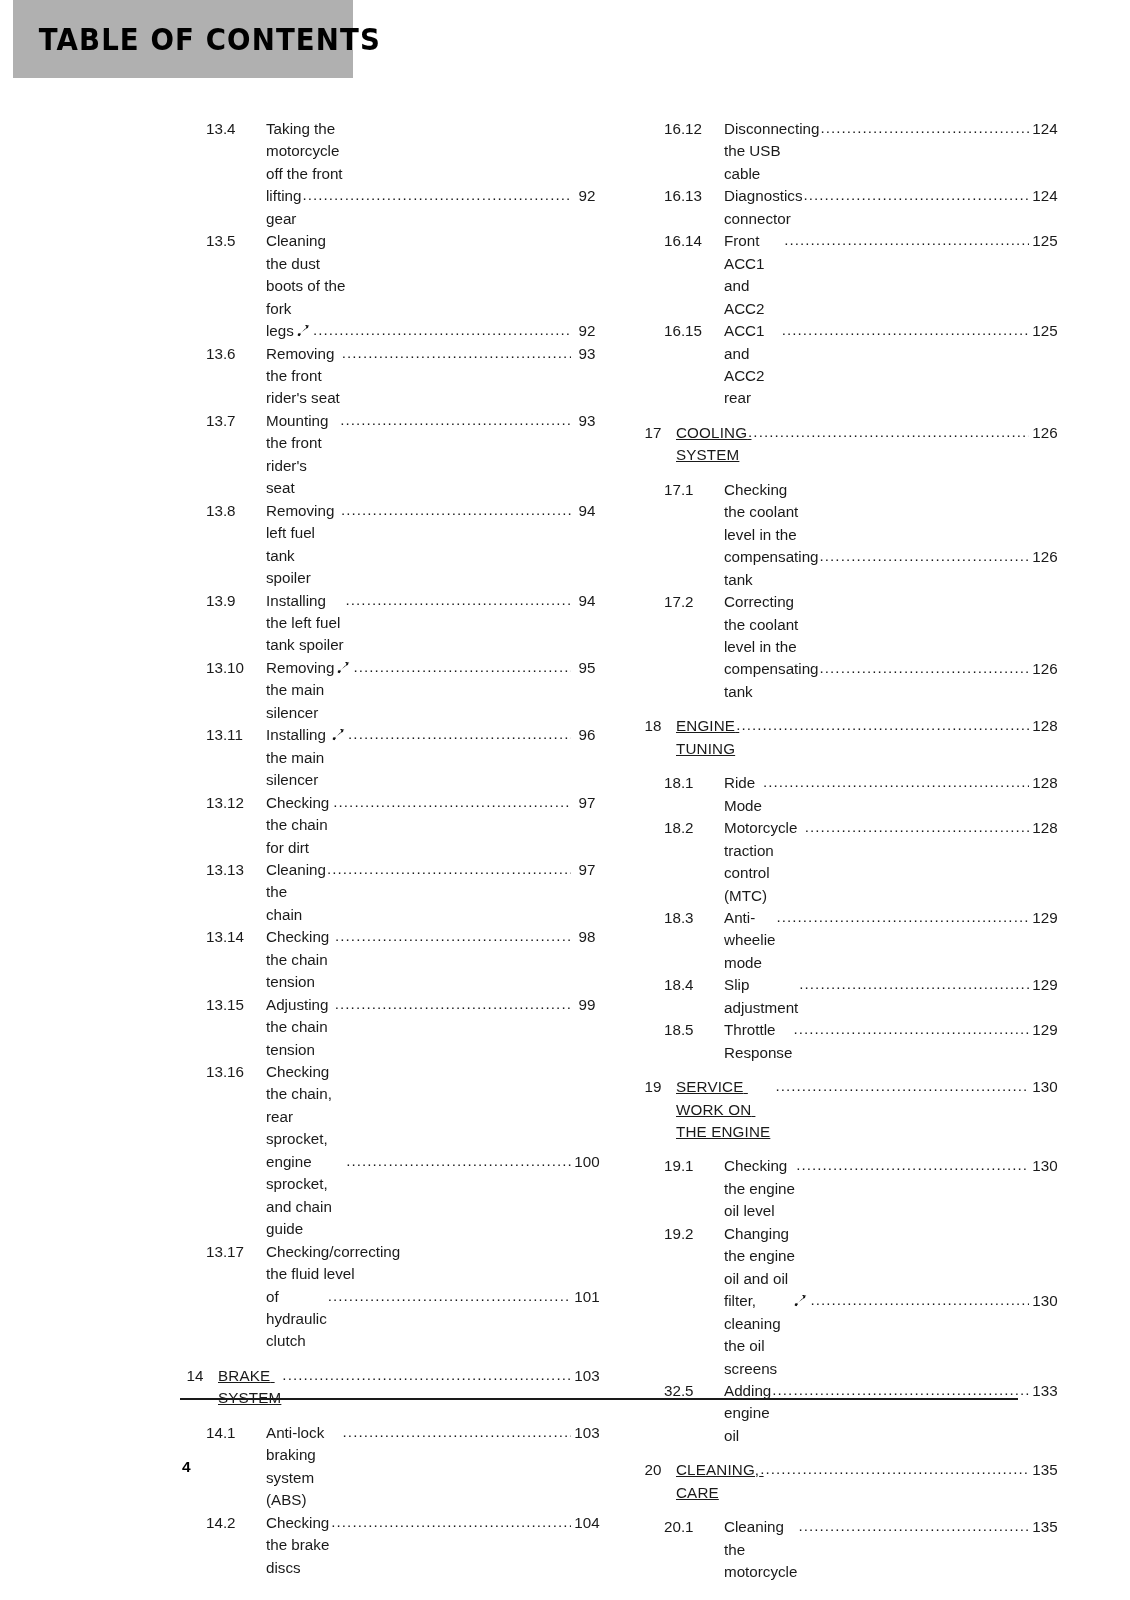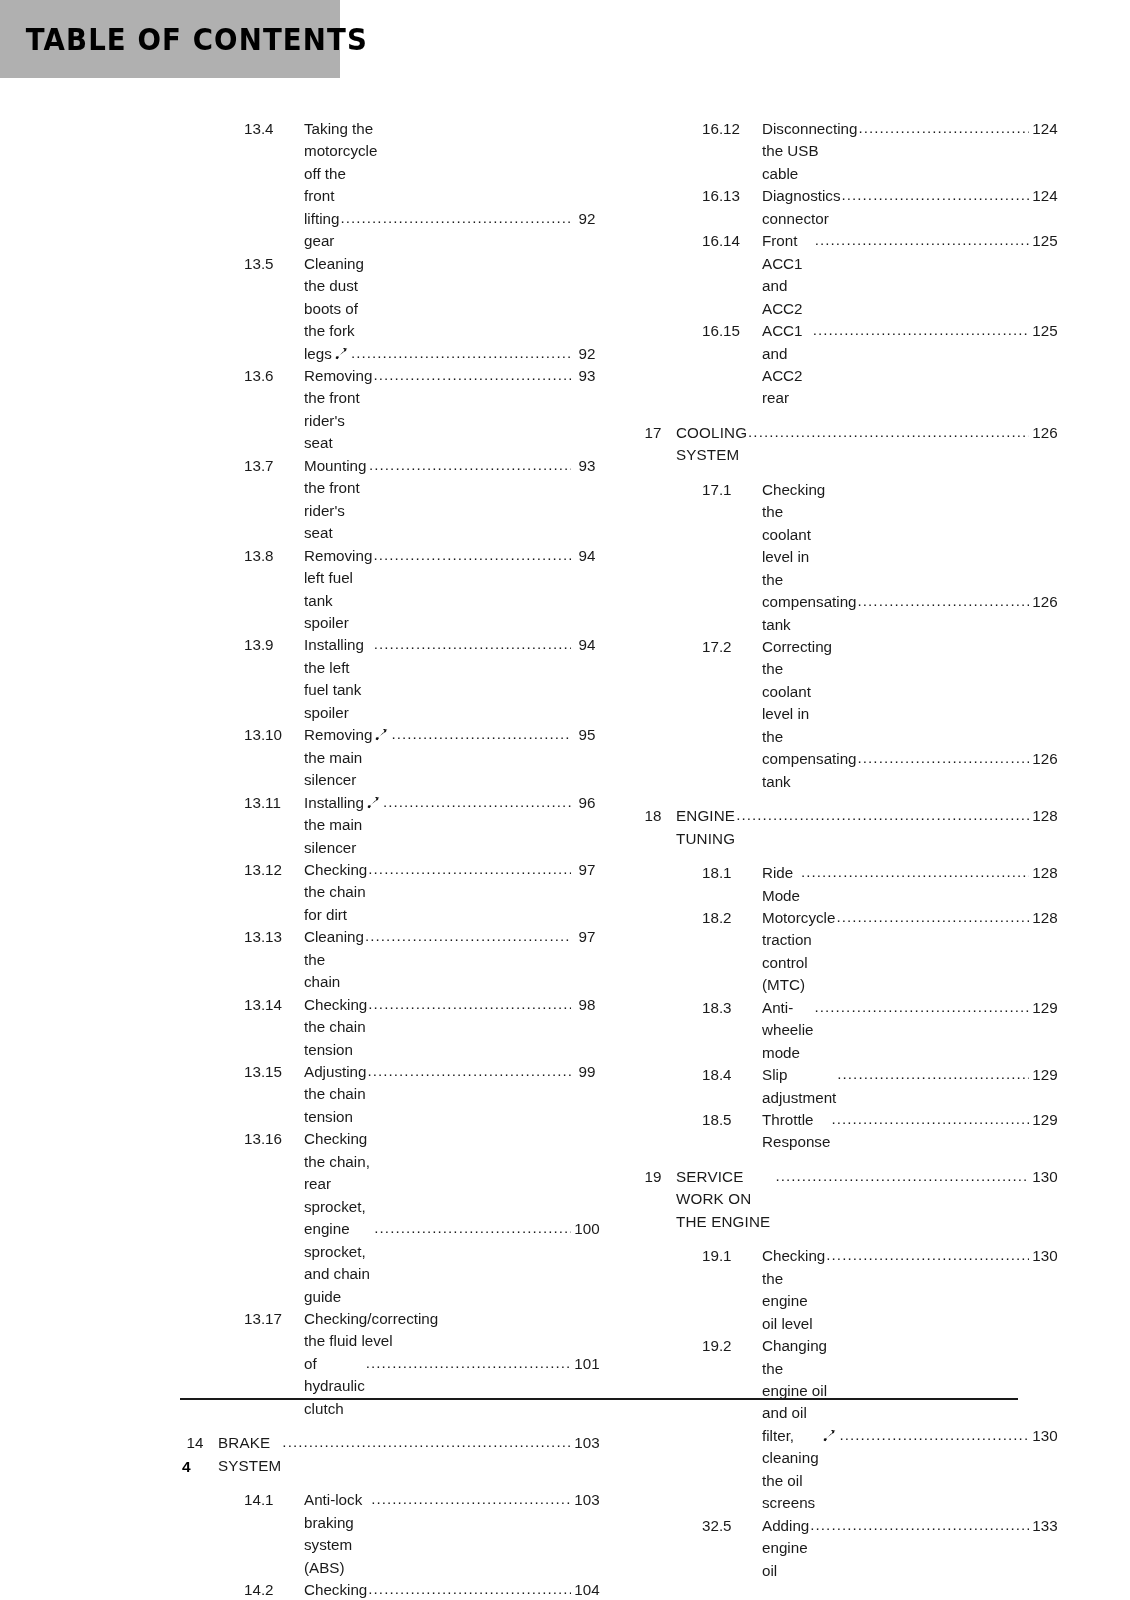--- a/index.html
+++ b/index.html
@@ -12,21 +12,21 @@
     background: #ffffff;
     font-family: "Liberation Sans", sans-serif;
     color: #1a1a1a;
     position: relative;
     overflow: hidden;
   }
 
   
   .header-bar {
     position: absolute;
-    left: 0;
+    left: 13px;
     top: 0;
     width: 340px;
     height: 78px;
     background: #b0b0b0;
     display: flex;
     align-items: center;
   }
   .header-title {
     font-family: "DejaVu Sans", sans-serif;
     font-weight: bold;
@@ -63,36 +63,36 @@
   .entry.chapter { margin-top: 12px; margin-bottom: 12px; }
 
   .num {
     flex: 0 0 auto;
     text-align: left;
     white-space: nowrap;
   }
   
   .entry.chapter .num { width: 46px; text-align: center; }
   
-  .entry.section .num { width: 60px; margin-left: 72px; }
+  .entry.section .num { width: 60px; margin-left: 34px; }
 
   .title-wrap {
     flex: 1 1 auto;
     min-width: 0;
   }
 
   .line {
     display: flex;
     align-items: baseline;
     width: 100%;
   }
   .txt {
     white-space: pre-wrap;
   }
-  .entry.chapter .txt { letter-spacing: 0.15px; }
+  .entry.chapter .txt { letter-spacing: 0.15px; text-decoration: underline; }
 
   .leader {
     flex: 1 1 auto;
     min-width: 8px;
     margin: 0 1px 0 1px;
     overflow: hidden;
     white-space: nowrap;
     font-size: 15.2px;
     letter-spacing: 1.05px;
     color: #1a1a1a;

